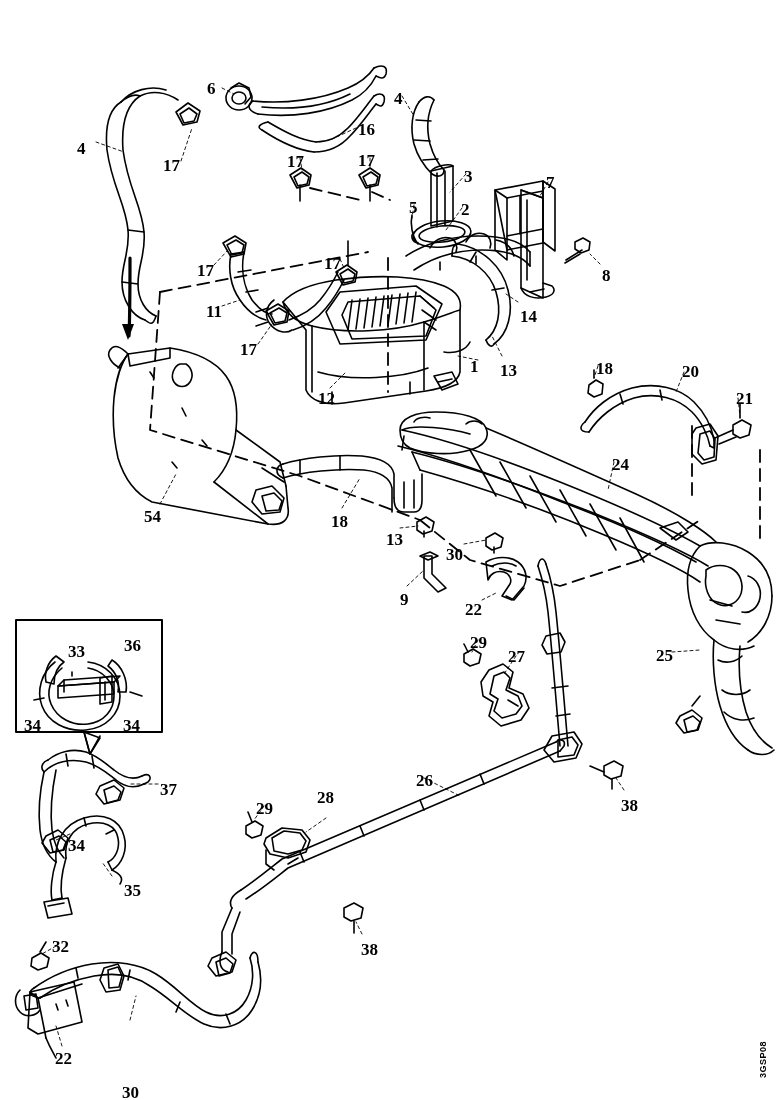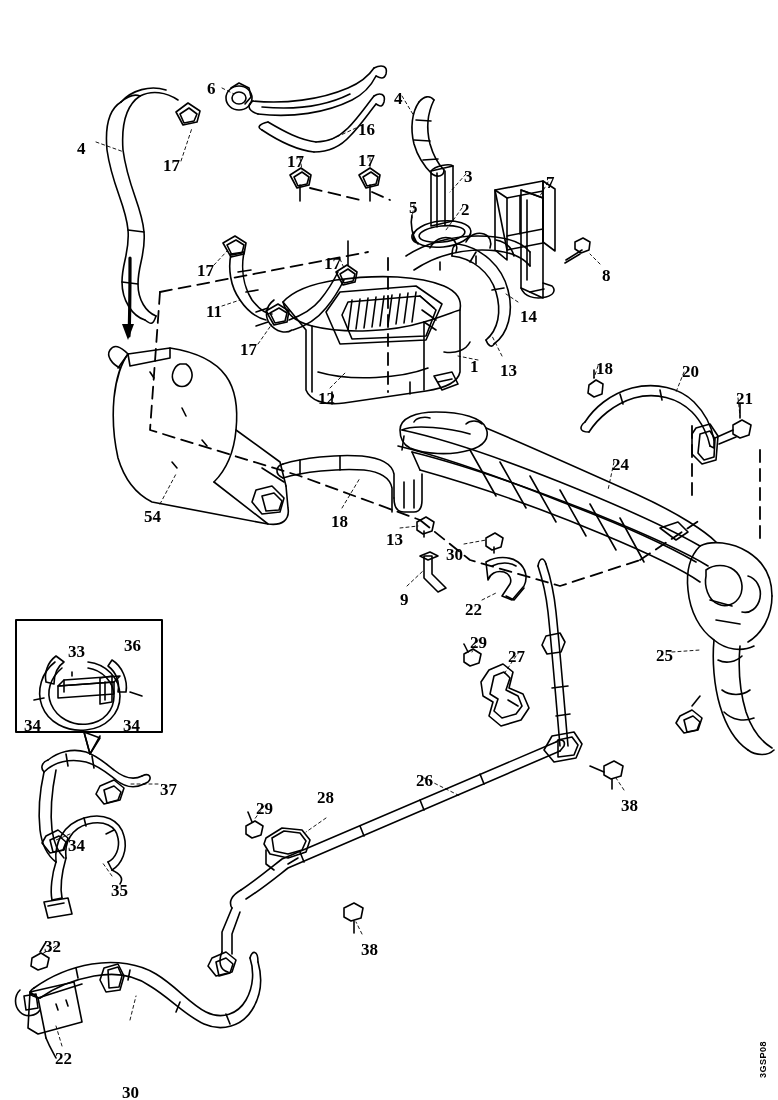--- a/index.html
+++ b/index.html
@@ -560,26 +560,26 @@
 <div class="lbl" style="left:596px;top:360px">18</div>
 <div class="lbl" style="left:612px;top:456px">24</div>
 <div class="lbl" style="left:656px;top:647px">25</div>
 <div class="lbl" style="left:416px;top:772px">26</div>
 <div class="lbl" style="left:508px;top:648px">27</div>
 <div class="lbl" style="left:317px;top:789px">28</div>
 <div class="lbl" style="left:470px;top:634px">29</div>
 <div class="lbl" style="left:256px;top:800px">29</div>
 <div class="lbl" style="left:122px;top:1084px">30</div>
 <div class="lbl" style="left:55px;top:1050px">22</div>
-<div class="lbl" style="left:44px;top:938px">32</div>
+<div class="lbl" style="left:52px;top:938px">32</div>
 <div class="lbl" style="left:68px;top:643px">33</div>
 <div class="lbl" style="left:24px;top:717px">34</div>
 <div class="lbl" style="left:123px;top:717px">34</div>
 <div class="lbl" style="left:68px;top:837px">34</div>
-<div class="lbl" style="left:111px;top:882px">35</div>
+<div class="lbl" style="left:124px;top:882px">35</div>
 <div class="lbl" style="left:124px;top:637px">36</div>
 <div class="lbl" style="left:160px;top:781px">37</div>
 <div class="lbl" style="left:621px;top:797px">38</div>
 <div class="lbl" style="left:361px;top:941px">38</div>
 <div class="lbl" style="left:144px;top:508px">54</div>
 
 <div id="wm">
   <span>3GSP08</span>
 </div>
 

